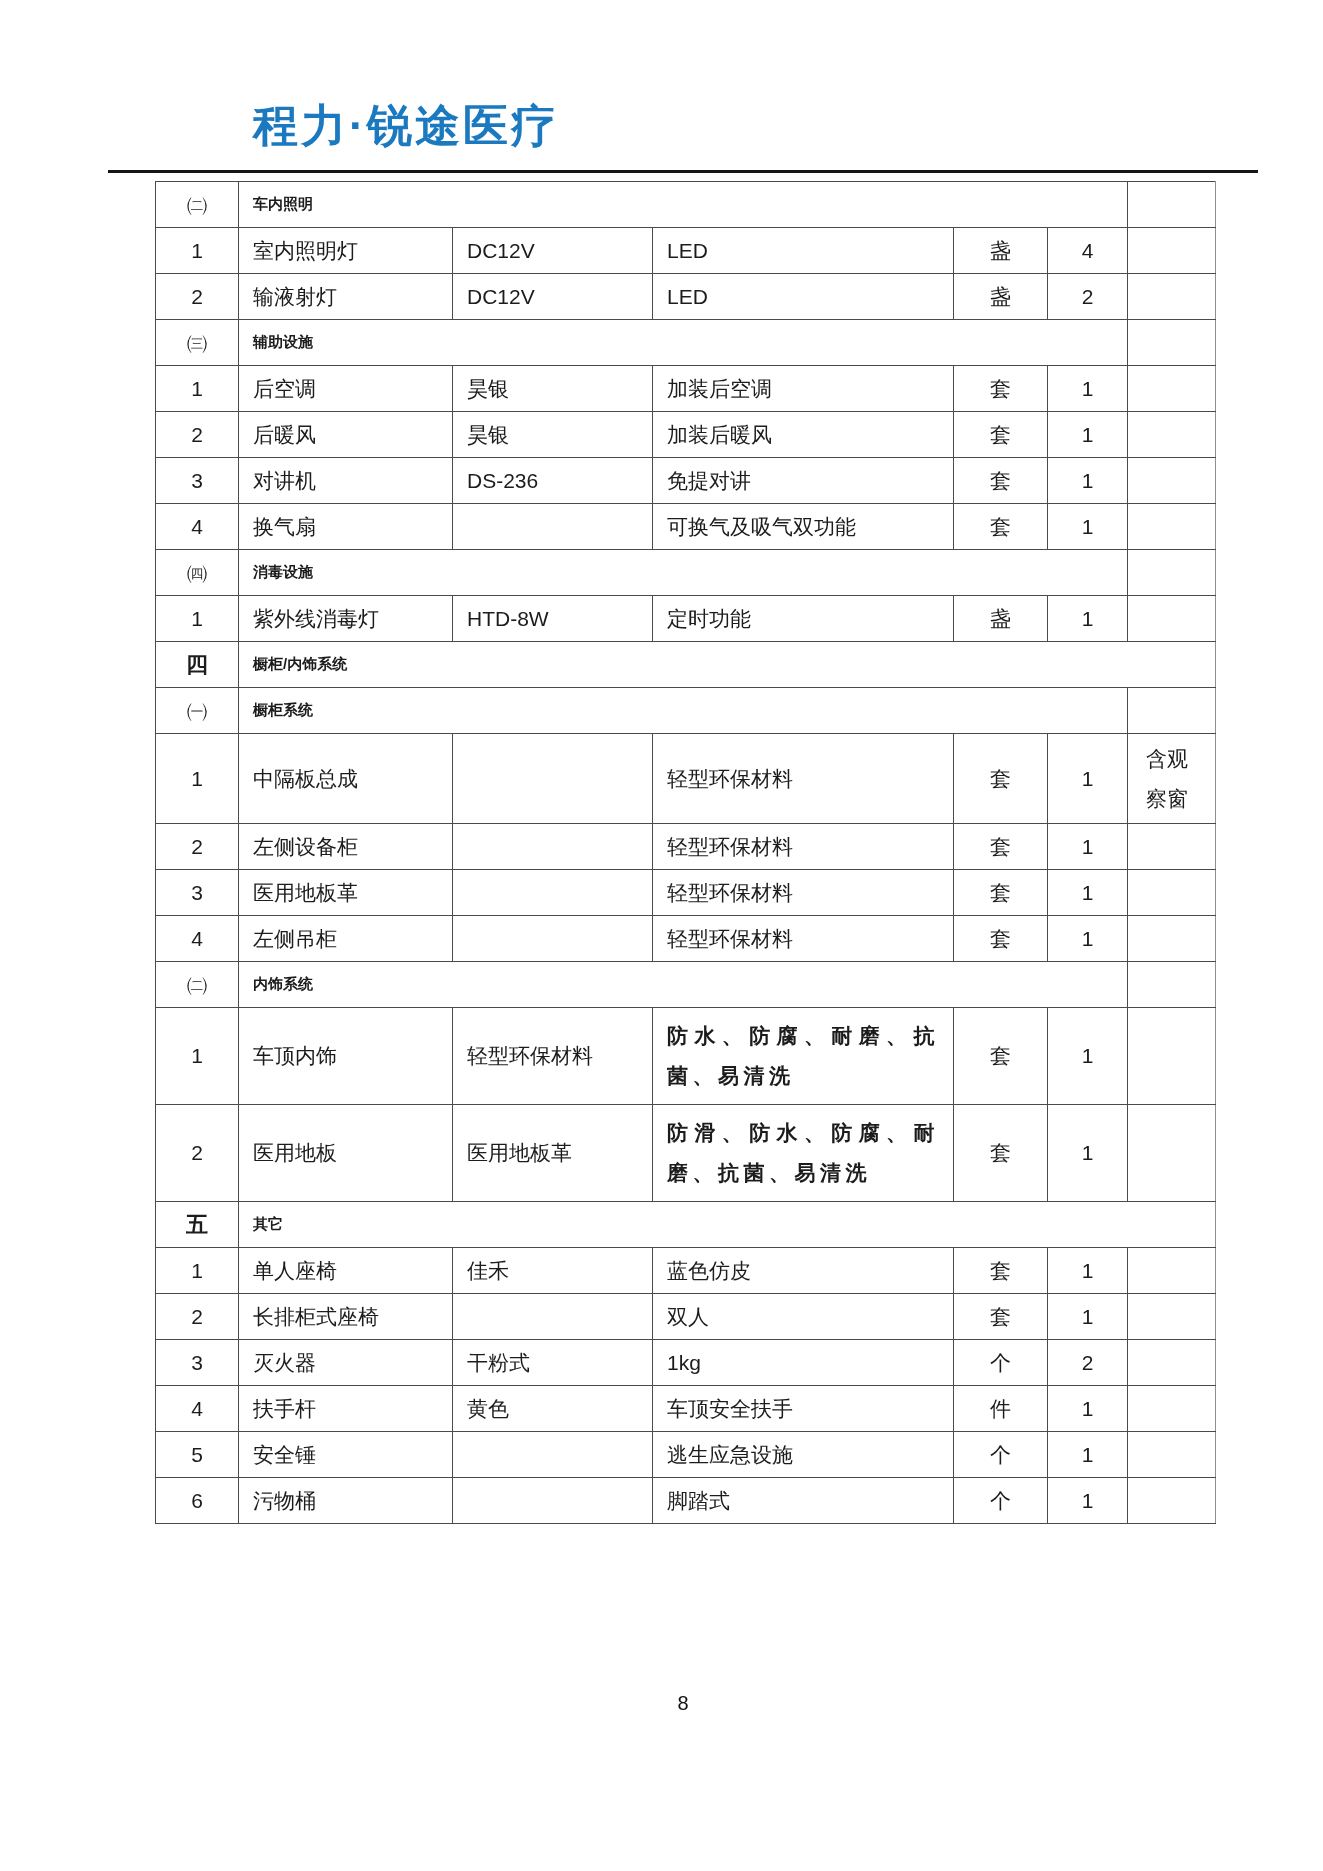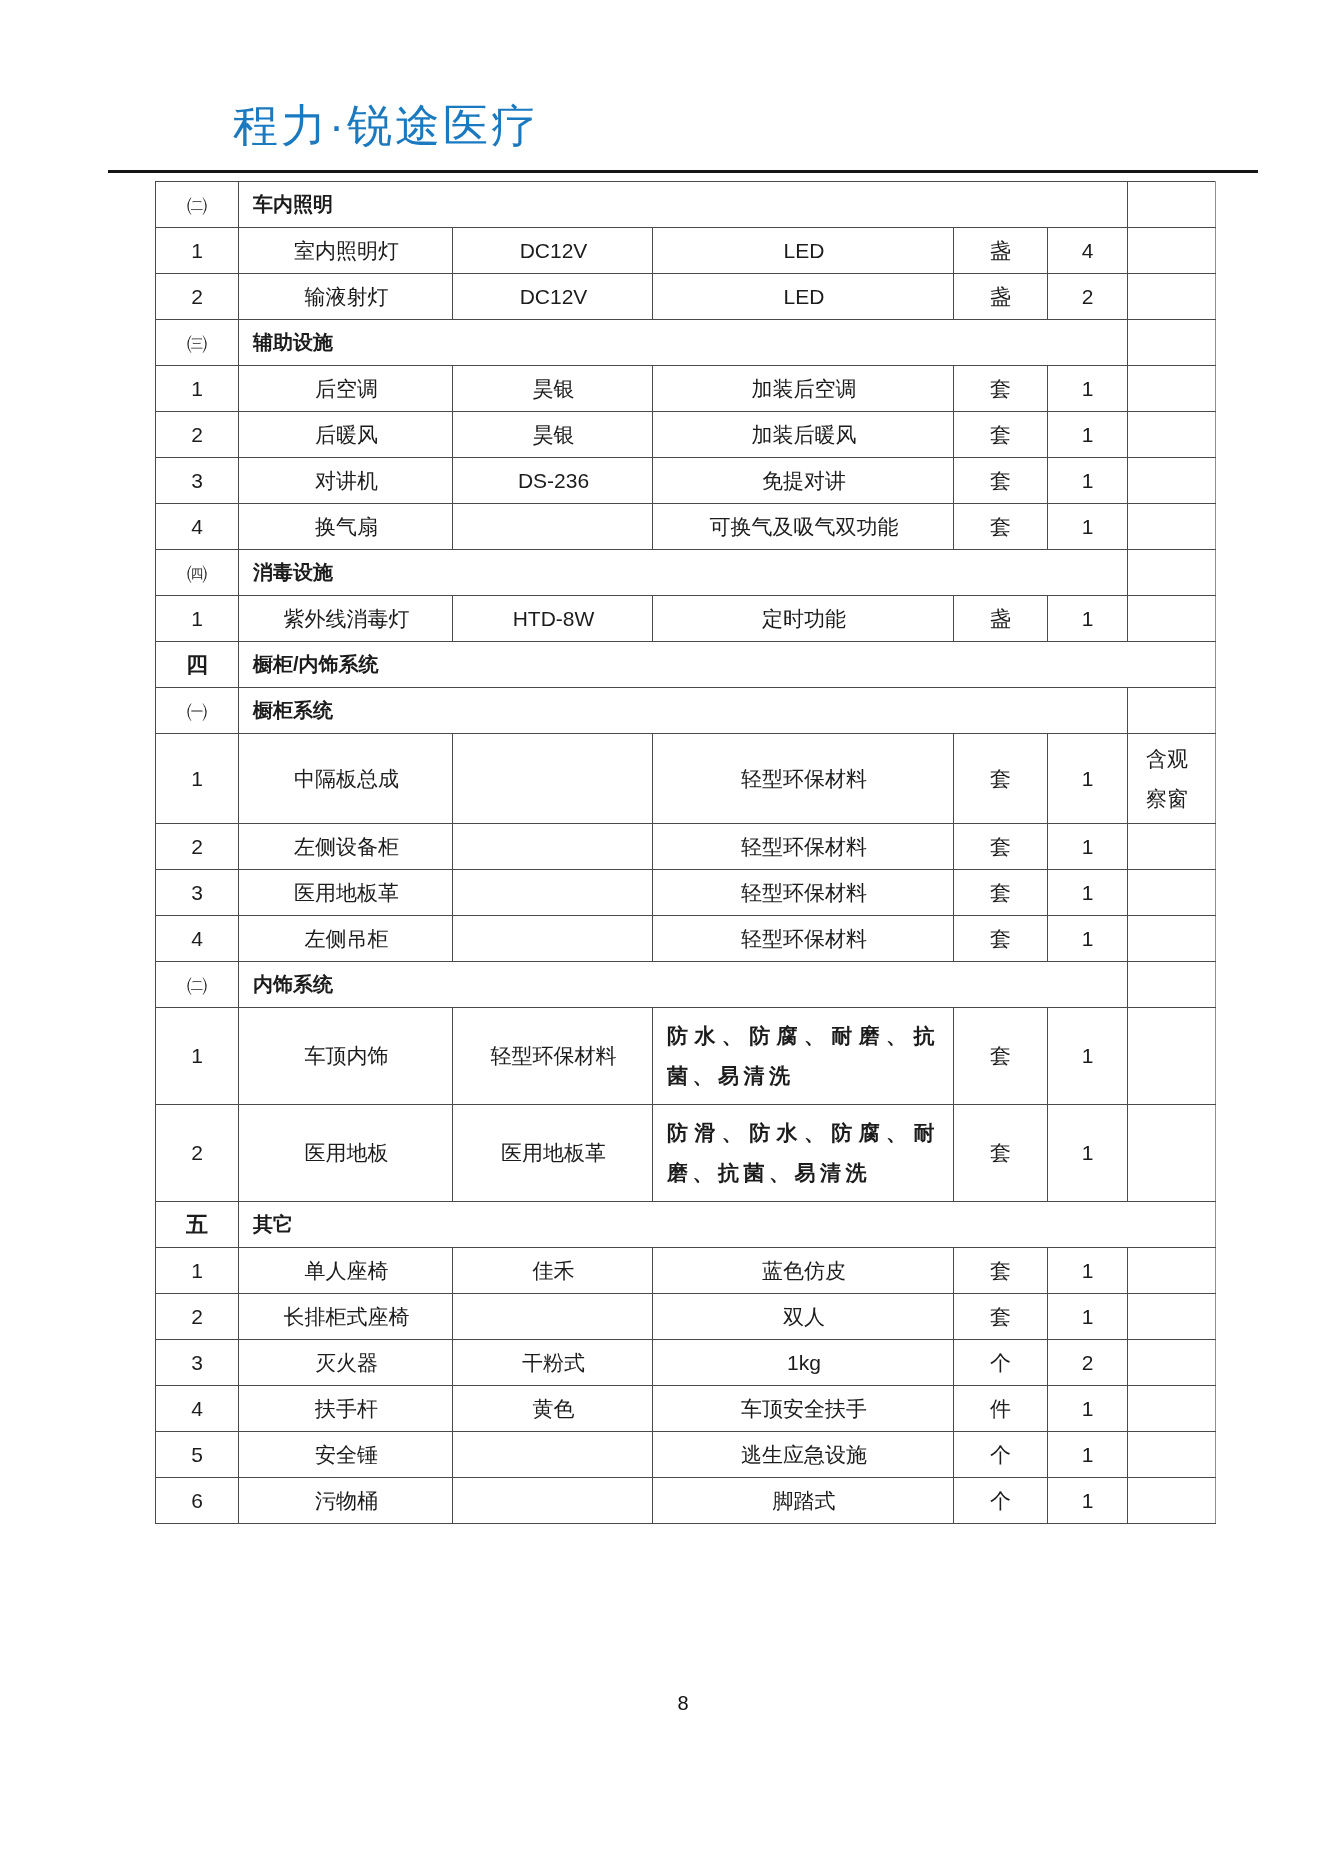--- a/index.html
+++ b/index.html
@@ -10,35 +10,35 @@
     --line-outer:#8f8f8f;
   }
   *{margin:0;padding:0;box-sizing:border-box;}
   html,body{width:1323px;height:1871px;background:#ffffff;
     font-family:"Liberation Sans","DejaVu Sans",sans-serif;color:var(--ink);}
   .page{position:relative;width:1323px;height:1871px;background:#fff;overflow:hidden;}
 
   
   .logo-area{position:absolute;left:95px;top:72px;height:80px;display:flex;align-items:center;}
   .logo-svg{display:block;}
-  .brand-name{position:absolute;left:233px;top:96px;font-size:45px;font-weight:normal;
+  .brand-name{position:absolute;left:253px;top:96px;font-size:45px;font-weight:bold;
     color:var(--brand-blue);letter-spacing:3px;white-space:nowrap;}
   .header-rule{position:absolute;left:108px;top:170px;width:1150px;height:3px;background:#161616;}
 
   
   .spec-table{position:absolute;left:155px;top:181px;width:1060px;
     border-collapse:collapse;table-layout:fixed;font-size:21px;color:var(--ink);}
   .spec-table td{border:1.5px solid var(--line);height:46px;vertical-align:middle;
     overflow:hidden;}
   .spec-table tr td:last-child{border-right-color:var(--line-outer);}
   .c-idx{text-align:center;}
-  .c-name,.c-model,.c-desc{text-align:center;padding:2px 12px 2px 14px;}
+  .c-name,.c-model,.c-desc{text-align:left;padding:2px 12px 2px 14px;}
   .c-unit,.c-qty{text-align:center;}
   .c-remark{text-align:left;padding:2px 18px;line-height:40px;}
-  .section-title{font-weight:bold;text-align:left;padding:2px 12px 2px 14px;font-size:20px;}
+  .section-title{font-weight:bold;text-align:left;padding:2px 12px 2px 14px;font-size:15px;}
   .idx-major{font-weight:bold;font-size:22px;}
   .desc-long{text-align:justify;letter-spacing:4.5px;line-height:40px;padding:8px 14px;font-weight:bold;}
   .row-tall td{height:90px;}
 
   
   .page-number{position:absolute;left:683px;top:1692px;transform:translateX(-50%);
     font-size:20px;color:#111;}
 </style>
 </head>
 <body>

